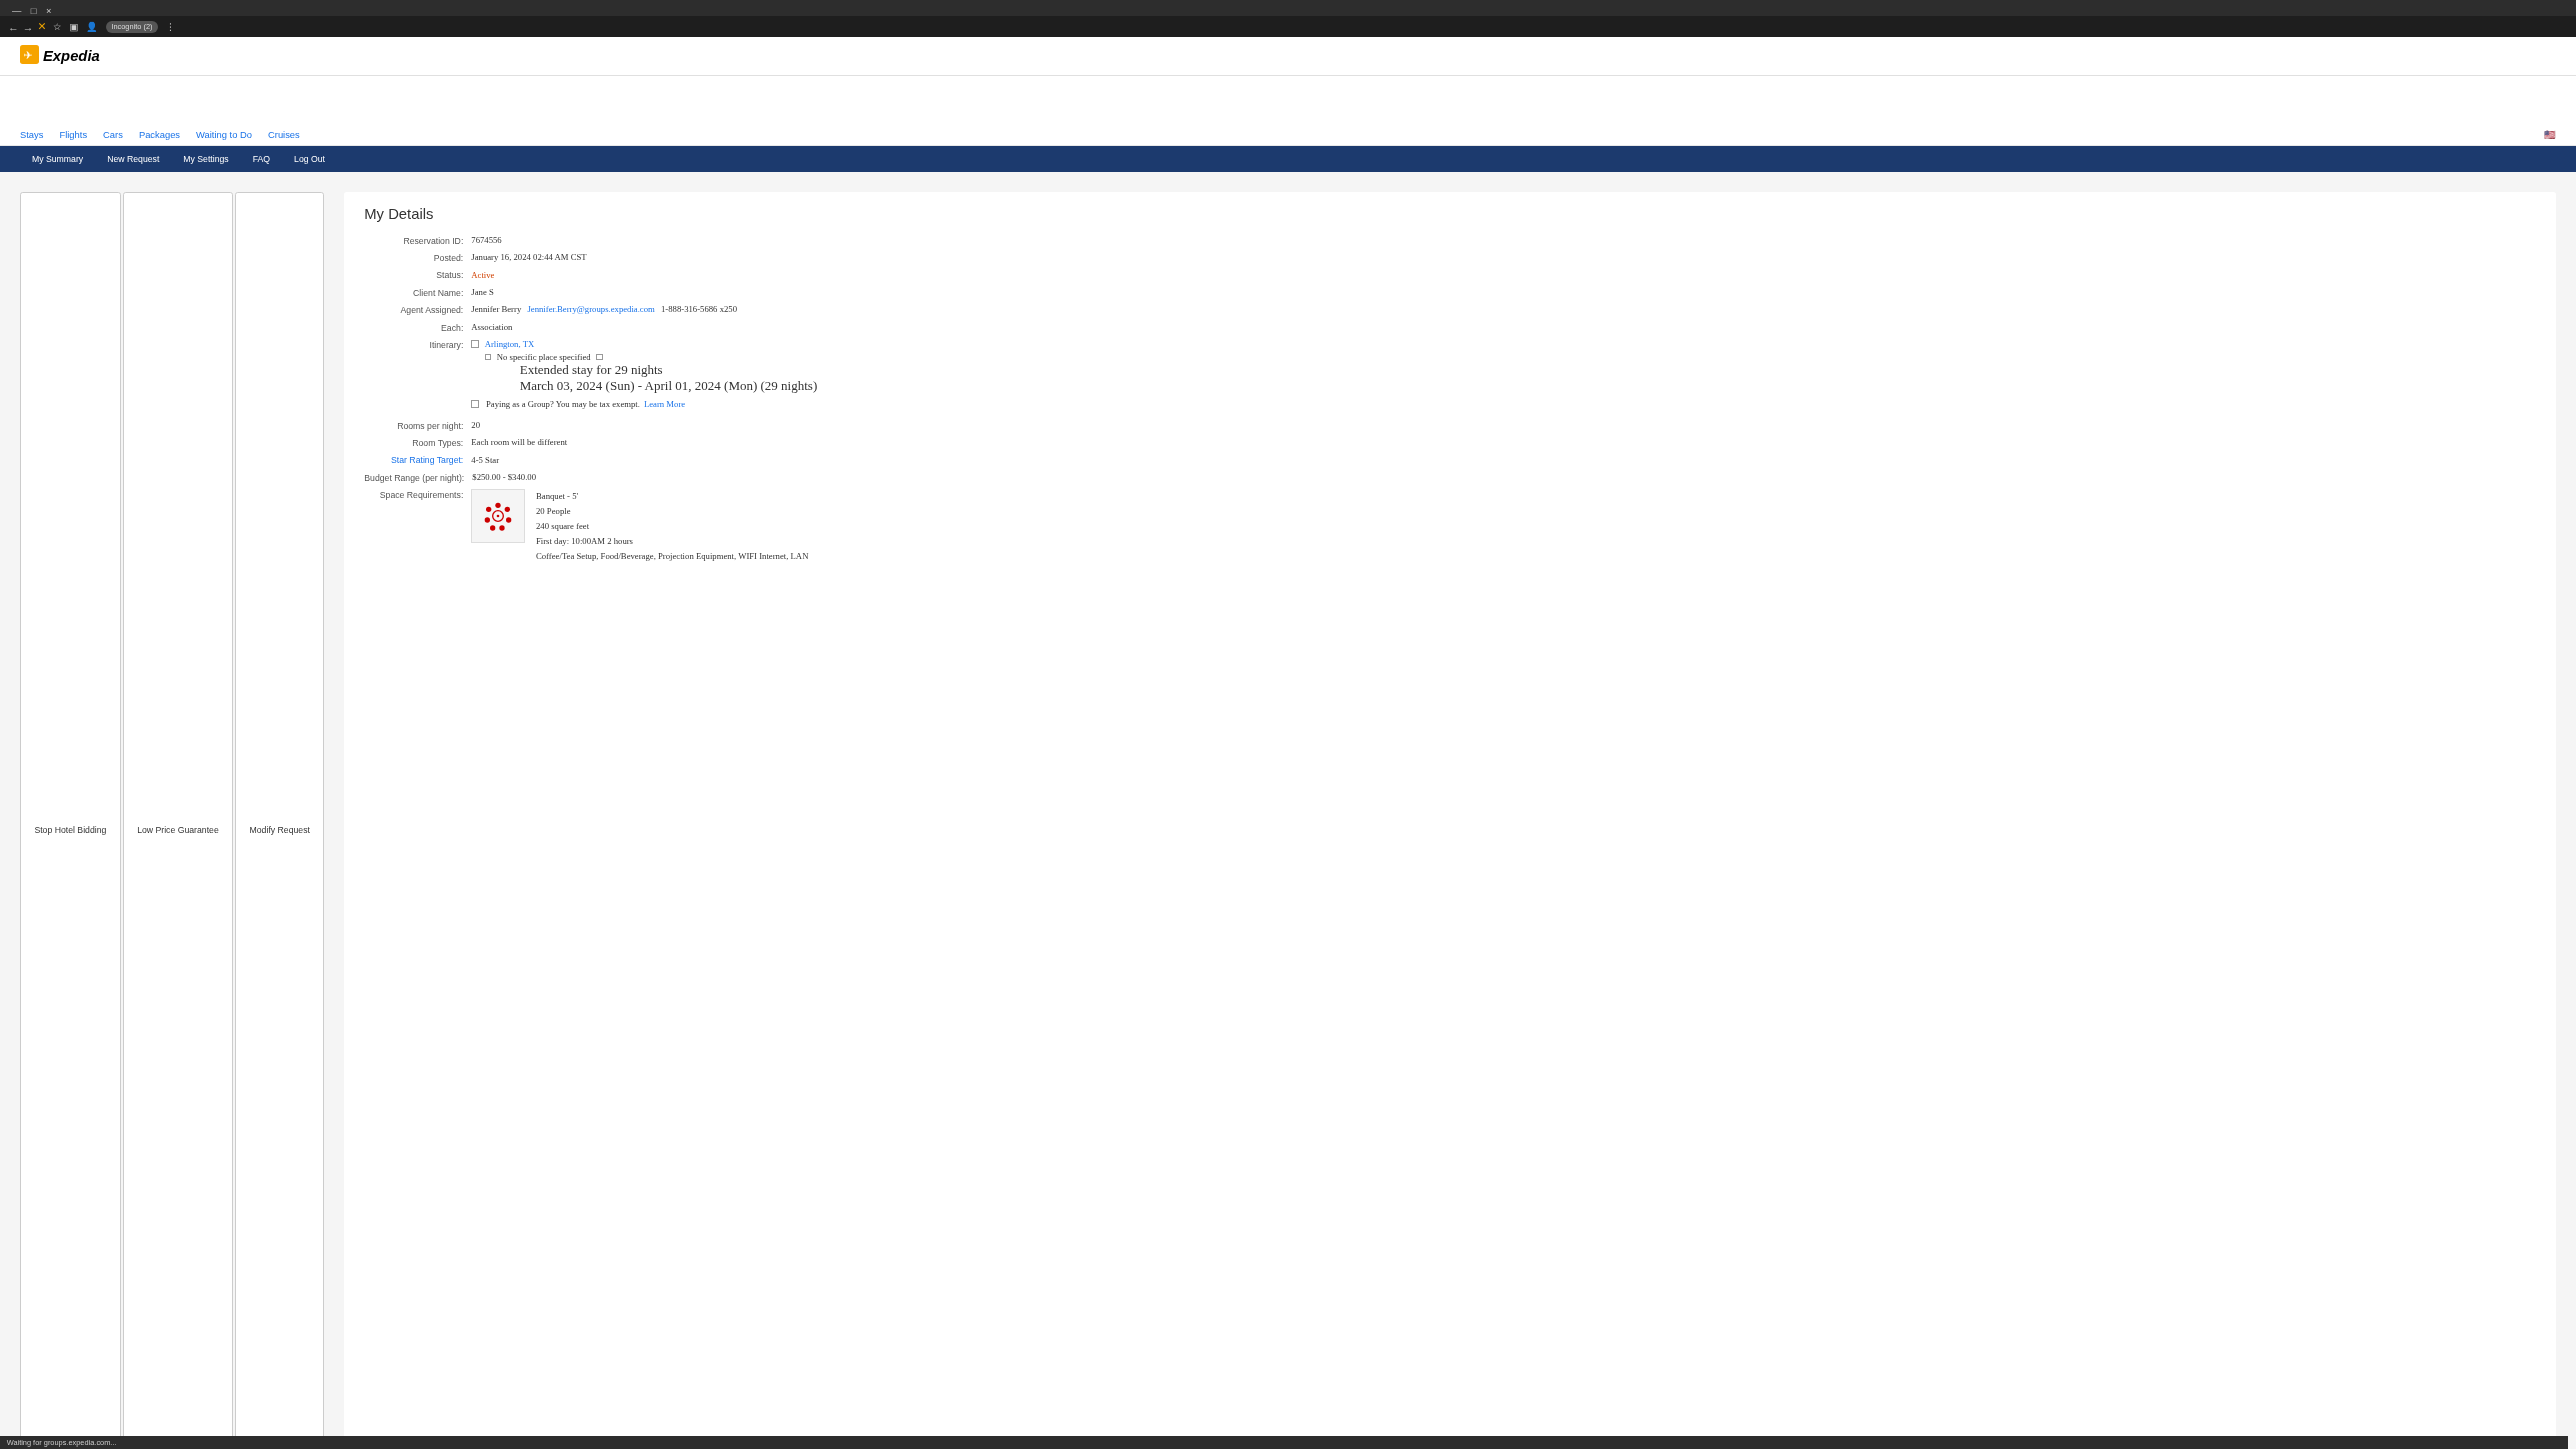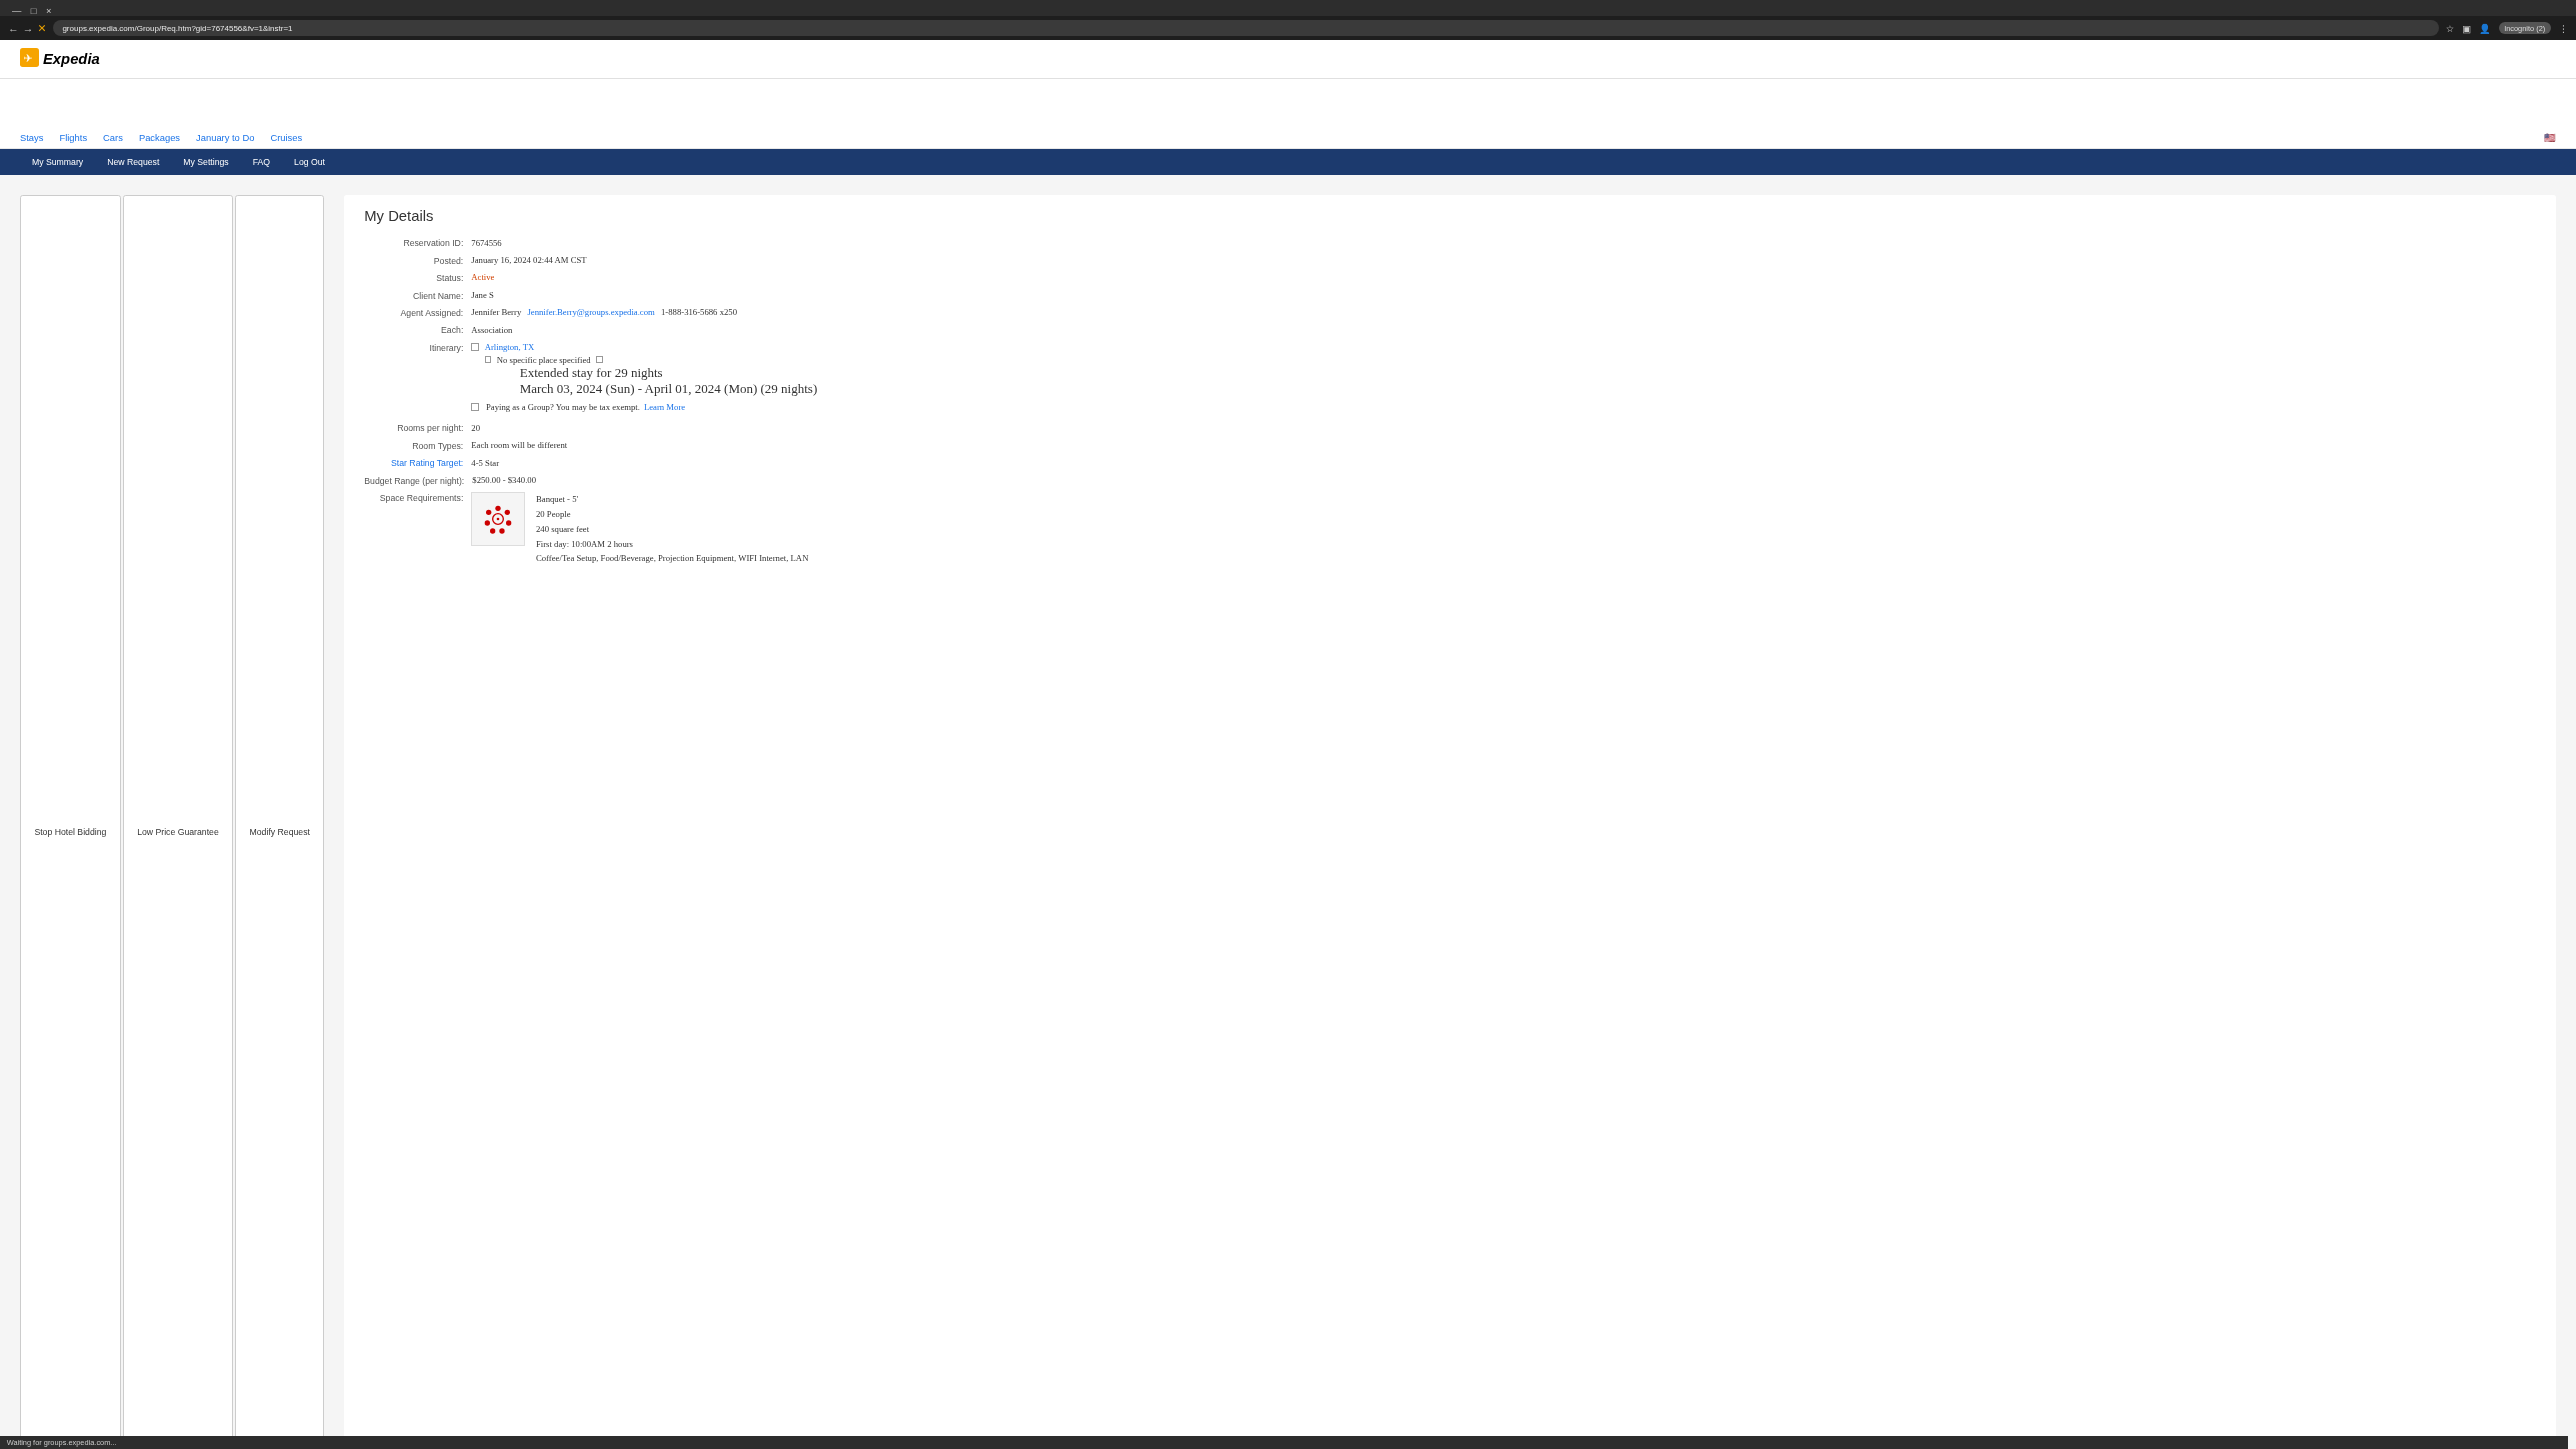--- a/index.html
+++ b/index.html
@@ -267,23 +267,20 @@
     <span class="window-ctrl-btn">×</span>
   </div>
 </div>
 
 <div class="address-bar">
   <div class="nav-btns">
     <span>←</span>
     <span>→</span>
     <span style="color:#e8a000;">✕</span>
   </div>
-  <div class="url-bar">
-    <span class="url-text">groups.expedia.com/Group/Req.htm?gid=7674556&amp;fv=1&amp;instr=1</span>
-  </div>
   <div class="address-actions">
     <span>☆</span>
     <span>▣</span>
     <span>👤</span>
     <span class="incognito-badge">Incognito (2)</span>
     <span>⋮</span>
   </div>
 </div>
 
 <div class="page-header">
@@ -296,21 +293,21 @@
     </span>
     <span class="logo-text">Expedia</span>
   </div>
 </div>
 
 <div class="nav-links">
   <a class="nav-link">Stays</a>
   <a class="nav-link">Flights</a>
   <a class="nav-link">Cars</a>
   <a class="nav-link">Packages</a>
-  <a class="nav-link">January to Do</a>
+  <a class="nav-link">Waiting to Do</a>
   <a class="nav-link">Cruises</a>
   <span style="flex:1;"></span>
   <span>🇺🇸</span>
 </div>
 
 <div class="sub-nav">
   <div class="sub-nav-item">My Summary</div>
   <div class="sub-nav-item">New Request</div>
   <div class="sub-nav-item">My Settings</div>
   <div class="sub-nav-item">FAQ</div>

